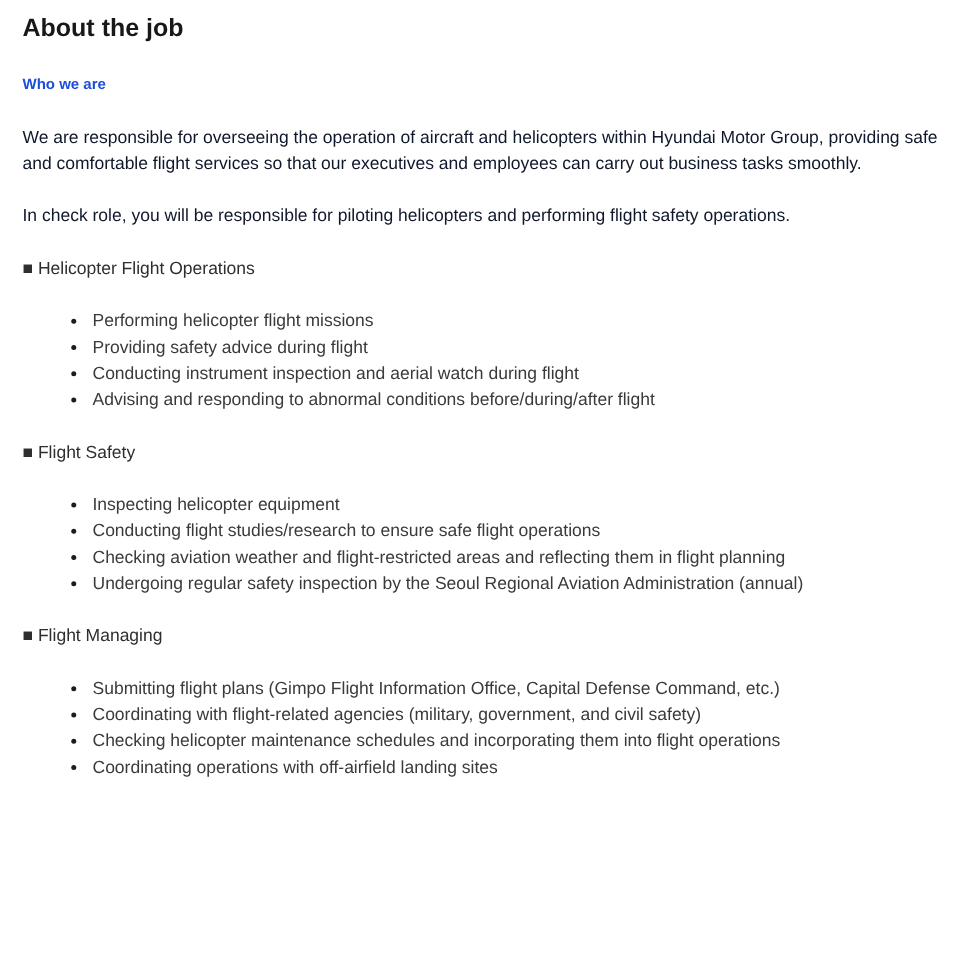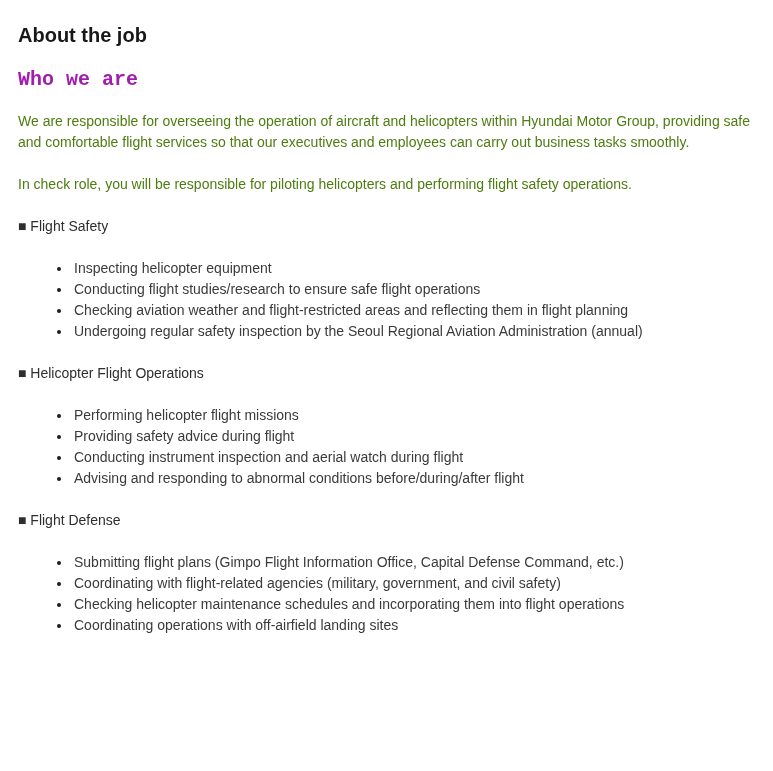--- a/index.html
+++ b/index.html
@@ -5,42 +5,41 @@
   * { margin: 0; padding: 0; box-sizing: border-box; }
   html, body { background: #ffffff; }
   body {
     width: 773px;
     height: 771px;
     overflow: hidden;
     font-family: "Liberation Sans", sans-serif;
     color: #3a3a3a;
   }
   .page {
-    padding: 20px 16px 0 18px;
+    padding: 8px 16px 0 18px;
   }
   .page-title {
     font-size: 20px;
     line-height: 26px;
     font-weight: 700;
     color: #181818;
     margin-top: 2px;
   }
   .sub-heading {
-    font-size: 20px;
+    font-size: 12px;
     line-height: 21px;
     font-weight: 700;
-    color: #a21caf;
+    color: #1d4ed8;
     margin-top: 21px;
-    font-family: Liberation Mono, monospace;
   }
   .paragraph {
     font-size: 14px;
     line-height: 21px;
     margin-top: 21px;
-    color: #4d7c0f;
+    color: #0f172a;
   }
   .section-title {
     font-size: 14px;
     line-height: 21px;
     margin-top: 21px;
     color: #2e2e2e;
   }
   ul.bullets {
     margin-top: 21px;
     padding-left: 54px;
@@ -64,41 +63,41 @@
   <h1 class="page-title">About the job</h1>
 
   <h2 class="sub-heading">Who we are</h2>
 
   <p class="paragraph">We are responsible for overseeing the operation of aircraft and helicopters within Hyundai Motor Group, providing safe and comfortable flight services so that our executives and employees can carry out business tasks smoothly.</p>
 
 
   <p class="paragraph">In check role, you will be responsible for piloting helicopters and performing flight safety operations.</p>
 
   <div class="section">
+    <p class="section-title">■ Helicopter Flight Operations</p>
+    <ul class="bullets">
+      <li>Performing helicopter flight missions</li>
+      <li>Providing safety advice during flight</li>
+      <li>Conducting instrument inspection and aerial watch during flight</li>
+      <li>Advising and responding to abnormal conditions before/during/after flight</li>
+    </ul>
+  </div>
+
+  <div class="section">
     <p class="section-title">■ Flight Safety</p>
     <ul class="bullets">
       <li>Inspecting helicopter equipment</li>
       <li>Conducting flight studies/research to ensure safe flight operations</li>
       <li>Checking aviation weather and flight-restricted areas and reflecting them in flight planning</li>
       <li>Undergoing regular safety inspection by the Seoul Regional Aviation Administration (annual)</li>
     </ul>
   </div>
 
   <div class="section">
-    <p class="section-title">■ Helicopter Flight Operations</p>
-    <ul class="bullets">
-      <li>Performing helicopter flight missions</li>
-      <li>Providing safety advice during flight</li>
-      <li>Conducting instrument inspection and aerial watch during flight</li>
-      <li>Advising and responding to abnormal conditions before/during/after flight</li>
-    </ul>
-  </div>
-
-  <div class="section">
-    <p class="section-title">■ Flight Defense</p>
+    <p class="section-title">■ Flight Managing</p>
     <ul class="bullets">
       <li>Submitting flight plans (Gimpo Flight Information Office, Capital Defense Command, etc.)</li>
       <li>Coordinating with flight-related agencies (military, government, and civil safety)</li>
       <li>Checking helicopter maintenance schedules and incorporating them into flight operations</li>
       <li>Coordinating operations with off-airfield landing sites</li>
     </ul>
   </div>
 
 
 </div>

